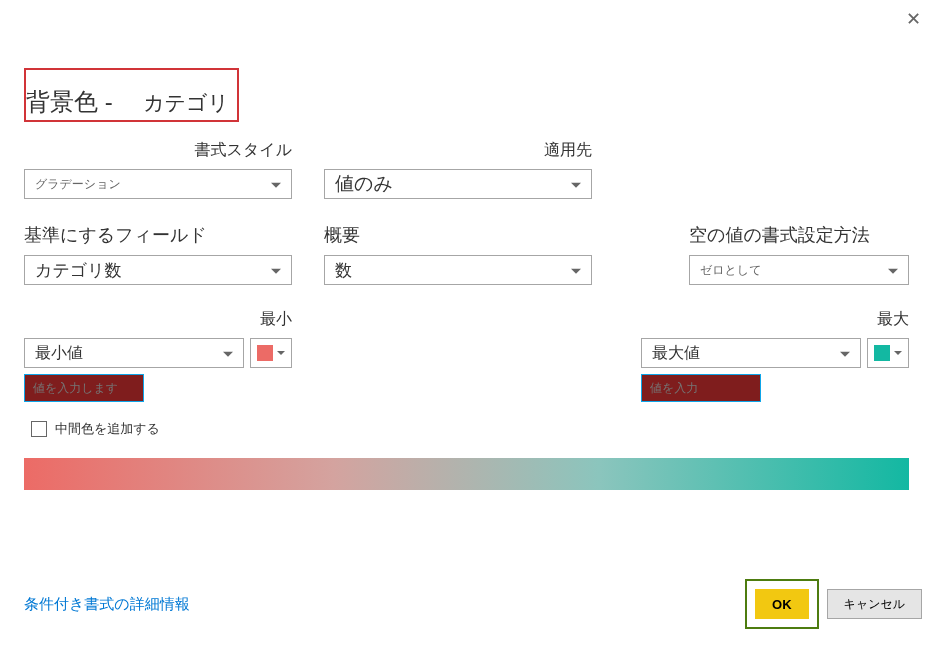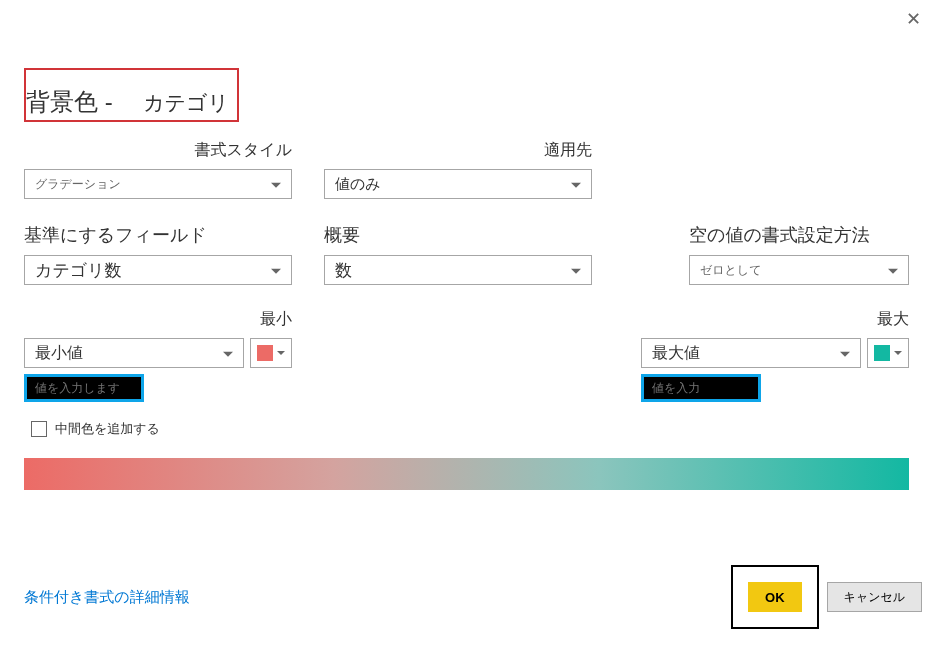--- a/index.html
+++ b/index.html
@@ -70,21 +70,21 @@
     }
     .select {
       position: relative;
       border: 1px solid #a6a6a6;
       background: #fff;
       height: 30px;
       display: flex;
       align-items: center;
       padding: 0 30px 0 10px;
       cursor: pointer;
-      font-size: 15px;
+      font-size: 19px;
       color: #333;
     }
     .select-small {
       font-size: 12px;
       color: #666;
     }
     .select::after {
       content: "";
       position: absolute;
       right: 10px;
@@ -112,26 +112,26 @@
       width: 16px;
       height: 16px;
     }
     .color-swatch-btn::after {
       content: "";
       border-left: 4px solid transparent;
       border-right: 4px solid transparent;
       border-top: 4px solid #666;
     }
     .text-input {
-      border: 3px solid #0ea5e9;
+      border: 1px solid #0ea5e9;
       height: 28px;
       padding: 0 8px;
       font-size: 12px;
       color: #999;
-      background: #000000;
+      background: #7f1d1d;
       width: 120px;
       margin-top: 6px;
     }
     .checkbox-row {
       display: flex;
       align-items: center;
       gap: 8px;
       margin-bottom: 20px;
       margin-top: -6px;
       padding-left: 7px;
@@ -183,22 +183,22 @@
       align-items: center;
       justify-content: center;
     }
     .btn-primary {
       background: #f2c811;
       border: 1px solid #f2c811;
       font-weight: 600;
       font-size: 13px;
     }
     .btn-primary-wrap {
-      border: 2px solid #000000;
-      padding: 15px;
+      border: 2px solid #4d7c0f;
+      padding: 8px;
     }
     .w-268 { width: 268px; }
     .w-220 { width: 220px; }
     .col-3 { margin-left: auto; }
   </style>
 </head>
 <body>
 
 <div class="dialog">
   <button class="close-btn">

